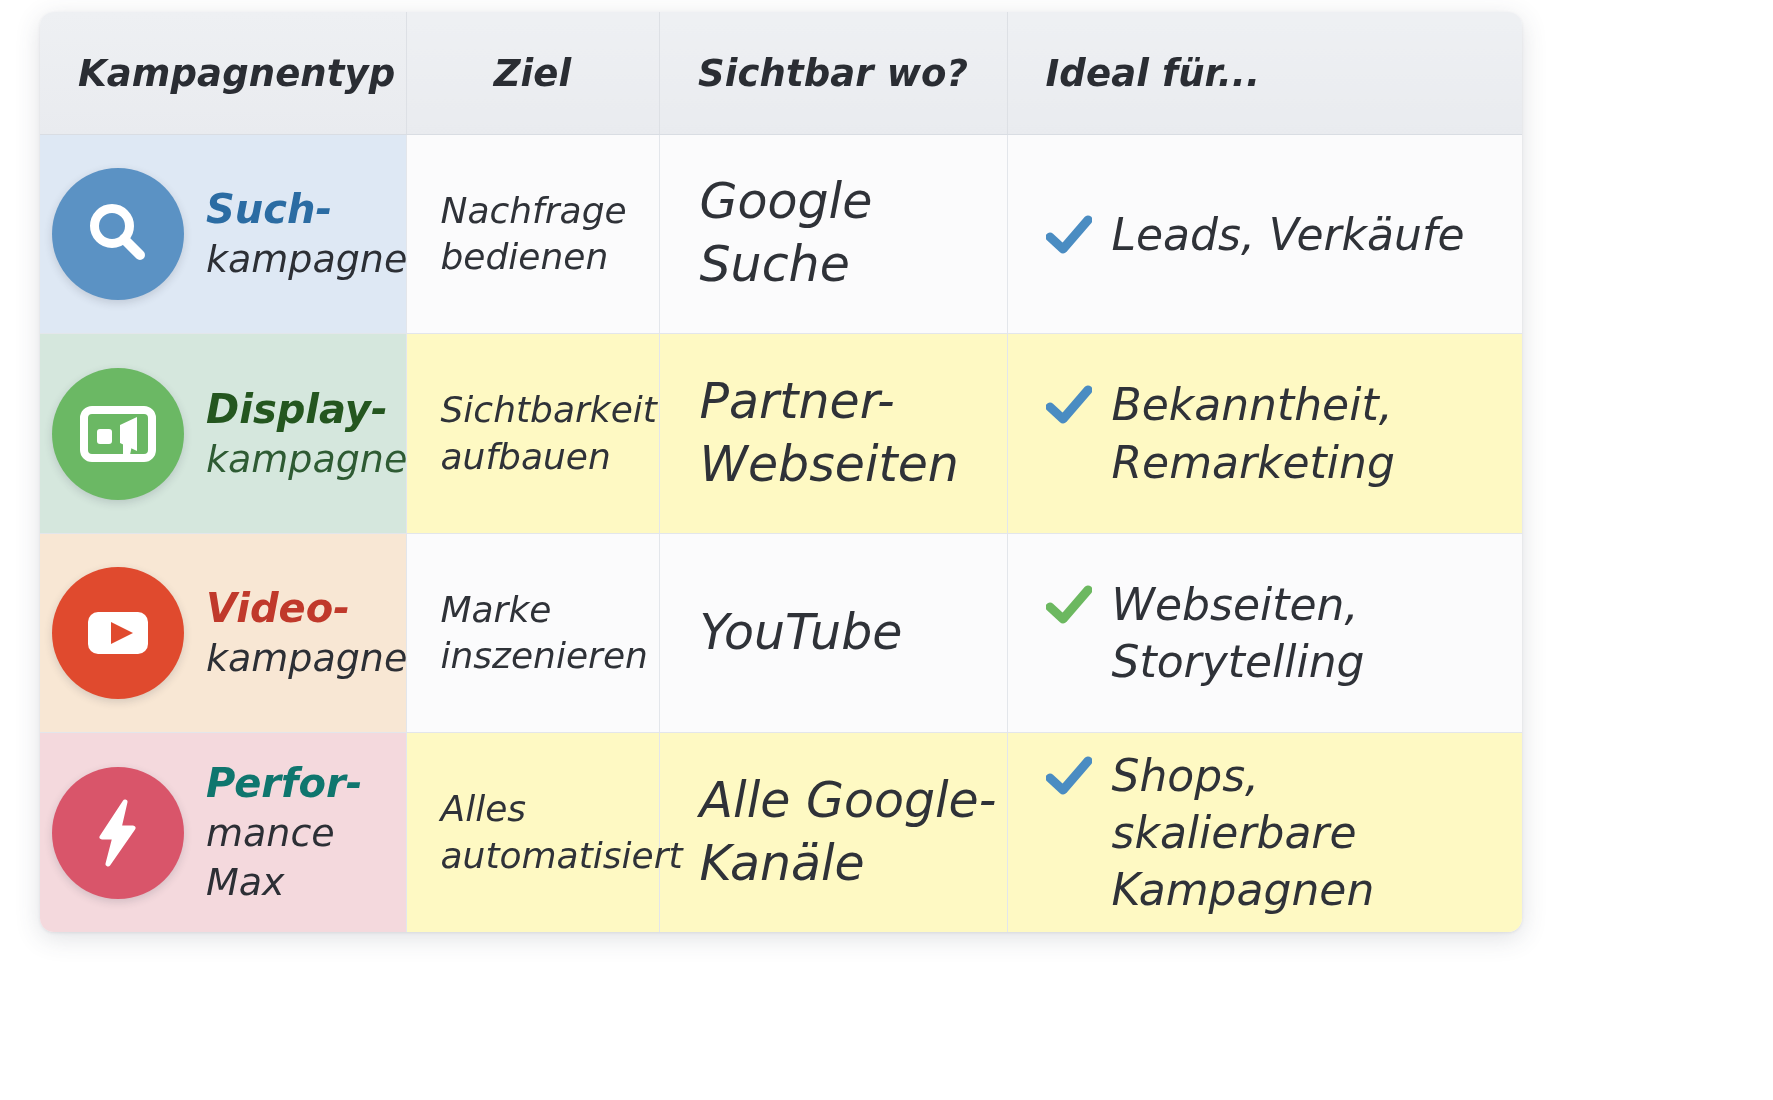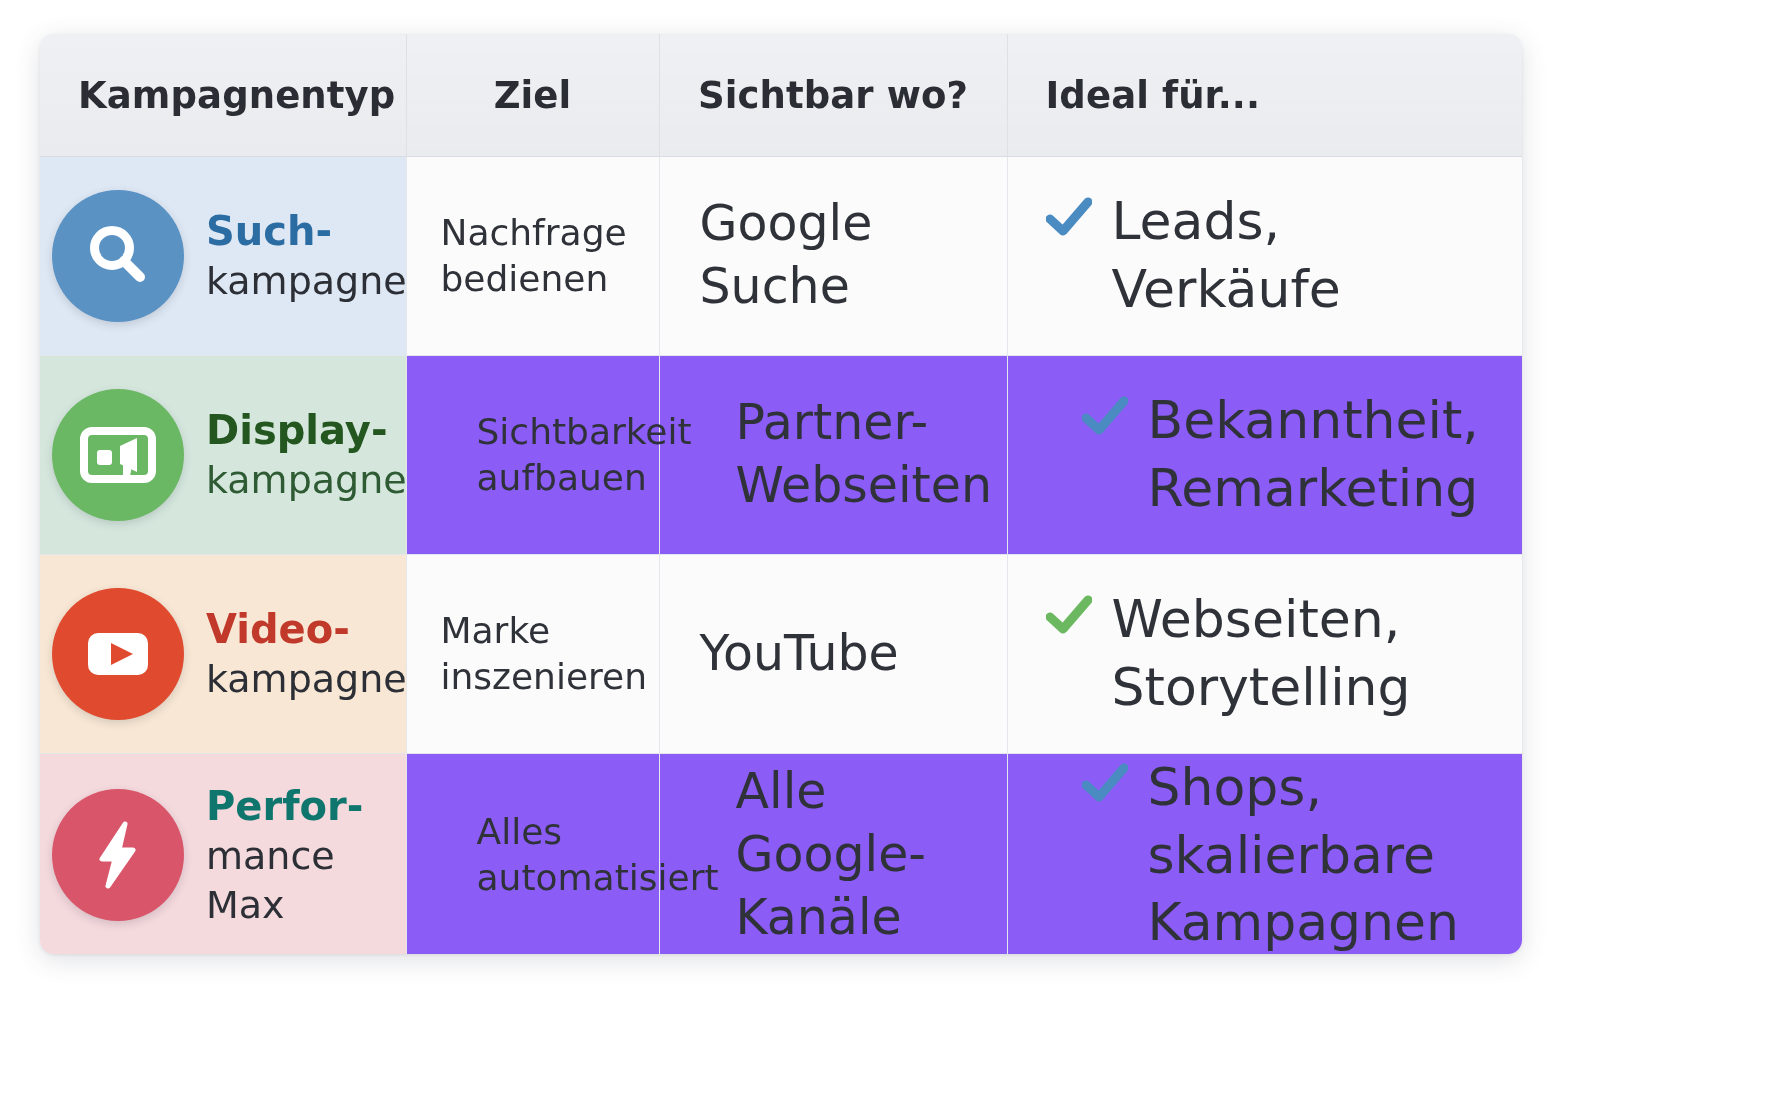--- a/index.html
+++ b/index.html
@@ -20,27 +20,28 @@
     left: 0; top: 0;
     width: 1773px;
     height: 1100px;
     background: #ffffff;
   }
 
   
   .table-wrap {
     position: absolute;
     left: 40px;
-    top: 34px;
+    top: 12px;
     width: 1482px;
     height: 920px;
     border-radius: 14px;
     background: #fbfbfc;
     box-shadow: 0 6px 26px rgba(60,70,90,0.16), 0 1px 3px rgba(60,70,90,0.10);
     overflow: hidden;
+    font-style: italic;
   }
 
   table.camp-table {
     width: 1482px;
     height: 920px;
     border-collapse: collapse;
     table-layout: fixed;
   }
 
   
@@ -74,21 +75,21 @@
     border-bottom: 1px solid #e3e6eb;
     border-right: 1px solid #e3e6eb;
     vertical-align: middle;
     padding: 0;
   }
   tbody td:last-child { border-right: none; }
   tbody tr:last-child td { border-bottom: none; }
 
   
   tbody tr.odd  td.cell-plain { background: #fbfbfc; }
-  tbody tr.even td.cell-plain { background: #8b5cf6; padding-left: 36px; }
+  tbody tr.even td.cell-plain { background: #fef9c3; }
 
   
   td.cell-type {
     padding-left: 12px;
   }
   .type-inner {
     display: flex;
     align-items: center;
     gap: 22px;
   }
@@ -132,21 +133,21 @@
     align-items: flex-start;
     gap: 20px;
     padding-left: 38px;
     padding-right: 14px;
   }
   .check {
     min-width: 46px;
     margin-top: 9px;
   }
   .ideal-txt {
-    font-size: 52px;
+    font-size: 44px;
     line-height: 1.30;
     color: #2f3238;
   }
 </style>
 </head>
 <body>
 
 <div class="page-canvas">
   <div class="table-wrap">
     <table class="camp-table">

